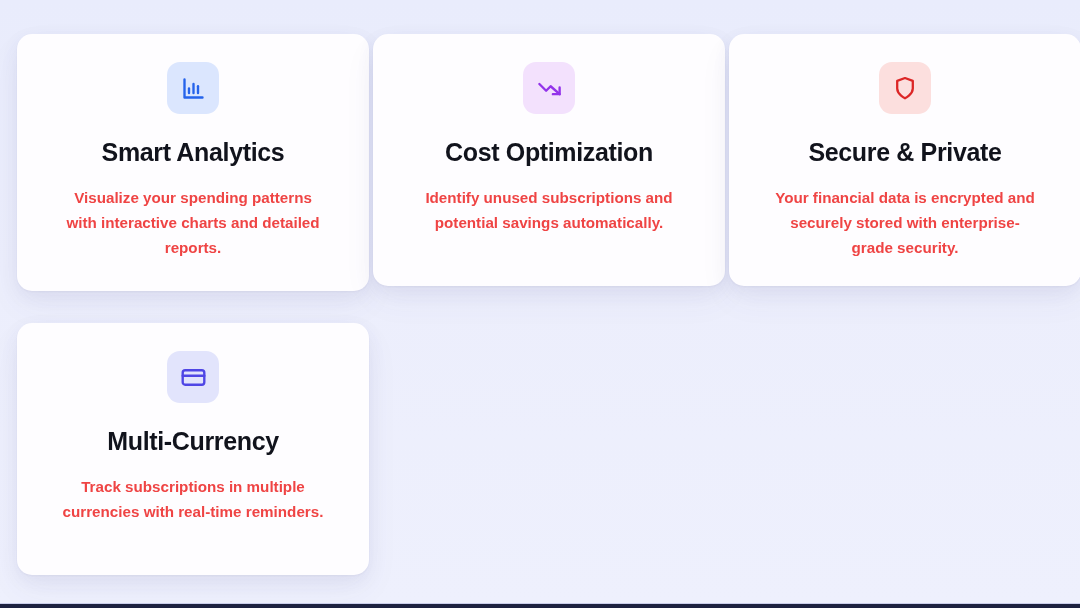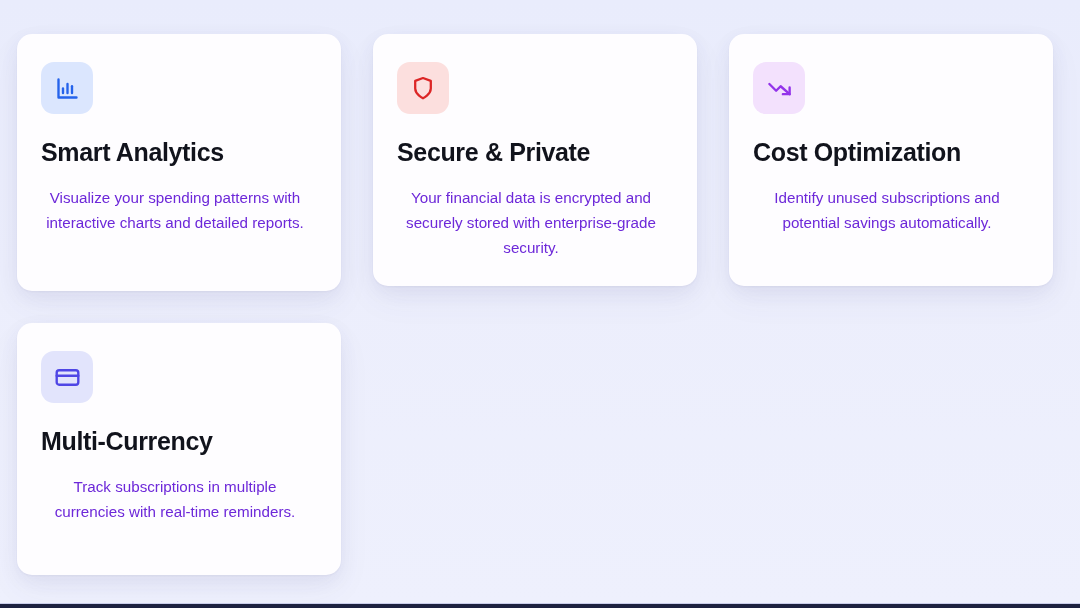--- a/index.html
+++ b/index.html
@@ -47,31 +47,31 @@
     top: 34px;
     width: 1042px;
     display: grid;
     grid-template-columns: repeat(3, 324px);
     column-gap: 32px;
     row-gap: 32px;
   }
 
   .feature-card {
     box-sizing: border-box;
-    width: 324px;
+    width: 352px;
     background: #fefdff;
     border-radius: 15px;
     box-shadow:
       0 1px 2px rgba(60, 64, 120, 0.05),
       0 6px 18px rgba(70, 74, 130, 0.07),
       0 14px 34px rgba(70, 74, 130, 0.05);
     padding: 28px 24px 26px 24px;
     display: flex;
     flex-direction: column;
-    align-items: flex-start;
+    align-items: center;
     text-align: center;
   }
   .feature-card.row1 { height: 257px; }
   .feature-card.row2 { height: 252px; }
 
   .icon-tile {
     width: 52px;
     height: 52px;
     border-radius: 13px;
     display: flex;
@@ -90,23 +90,23 @@
     font-weight: 600;
     letter-spacing: -0.35px;
     color: #11131c;
     white-space: nowrap;
   }
 
   .feature-desc {
     margin-top: 18px;
     font-size: 15.2px;
     line-height: 25px;
-    color: #6d28d9;
+    color: #ef4444;
     max-width: 268px;
-    font-weight: 400;
+    font-weight: 700;
   }
 </style>
 </head>
 <body>
 
 <div id="page">
 
   <div id="features-grid">
 
     <div class="feature-card row1">
@@ -118,38 +118,38 @@
           <path d="M16 16 v-6"></path>
         </svg>
       </div>
       <div class="feature-title">Smart Analytics</div>
       <div class="feature-desc">Visualize your spending patterns with interactive charts and detailed reports.</div>
     </div>
 
 
 
     <div class="feature-card row2">
-      <div class="icon-tile" style="background: rgb(252, 223, 222); color: rgb(220, 38, 38);">
-        <svg width="26" height="26" viewBox="0 0 24 24" fill="none" stroke="currentColor" stroke-width="2.1" stroke-linecap="round" stroke-linejoin="round">
-          <path d="M12 21.5 s7.2 -3.6 7.2 -9 V5.4 L12 2.8 L4.8 5.4 v7.1 c0 5.4 7.2 9 7.2 9 Z"></path>
-        </svg>
-      </div>
-      <div class="feature-title">Secure &amp; Private</div>
-      <div class="feature-desc">Your financial data is encrypted and securely stored with enterprise-grade security.</div>
-    </div>
-
-    <div class="feature-card row2">
       <div class="icon-tile" style="background: rgb(243, 225, 253); color: rgb(147, 51, 234);">
         <svg width="27" height="27" viewBox="0 0 24 24" fill="none" stroke="currentColor" stroke-width="2.1" stroke-linecap="round" stroke-linejoin="round">
           <polyline points="3,8 9,14 13,10 21,17"></polyline>
           <polyline points="15,17 21,17 21,11"></polyline>
         </svg>
       </div>
       <div class="feature-title">Cost Optimization</div>
       <div class="feature-desc">Identify unused subscriptions and potential savings automatically.</div>
+    </div>
+
+    <div class="feature-card row2">
+      <div class="icon-tile" style="background: rgb(252, 223, 222); color: rgb(220, 38, 38);">
+        <svg width="26" height="26" viewBox="0 0 24 24" fill="none" stroke="currentColor" stroke-width="2.1" stroke-linecap="round" stroke-linejoin="round">
+          <path d="M12 21.5 s7.2 -3.6 7.2 -9 V5.4 L12 2.8 L4.8 5.4 v7.1 c0 5.4 7.2 9 7.2 9 Z"></path>
+        </svg>
+      </div>
+      <div class="feature-title">Secure &amp; Private</div>
+      <div class="feature-desc">Your financial data is encrypted and securely stored with enterprise-grade security.</div>
     </div>
 
     <div class="feature-card row2">
       <div class="icon-tile" style="background: rgb(226, 228, 252); color: rgb(79, 70, 229);">
         <svg width="27" height="27" viewBox="0 0 24 24" fill="none" stroke="currentColor" stroke-width="2.1" stroke-linecap="round" stroke-linejoin="round">
           <rect x="2.4" y="5.6" width="19.2" height="12.8" rx="2.2"></rect>
           <path d="M2.4 10.4 h19.2"></path>
         </svg>
       </div>
       <div class="feature-title">Multi-Currency</div>

